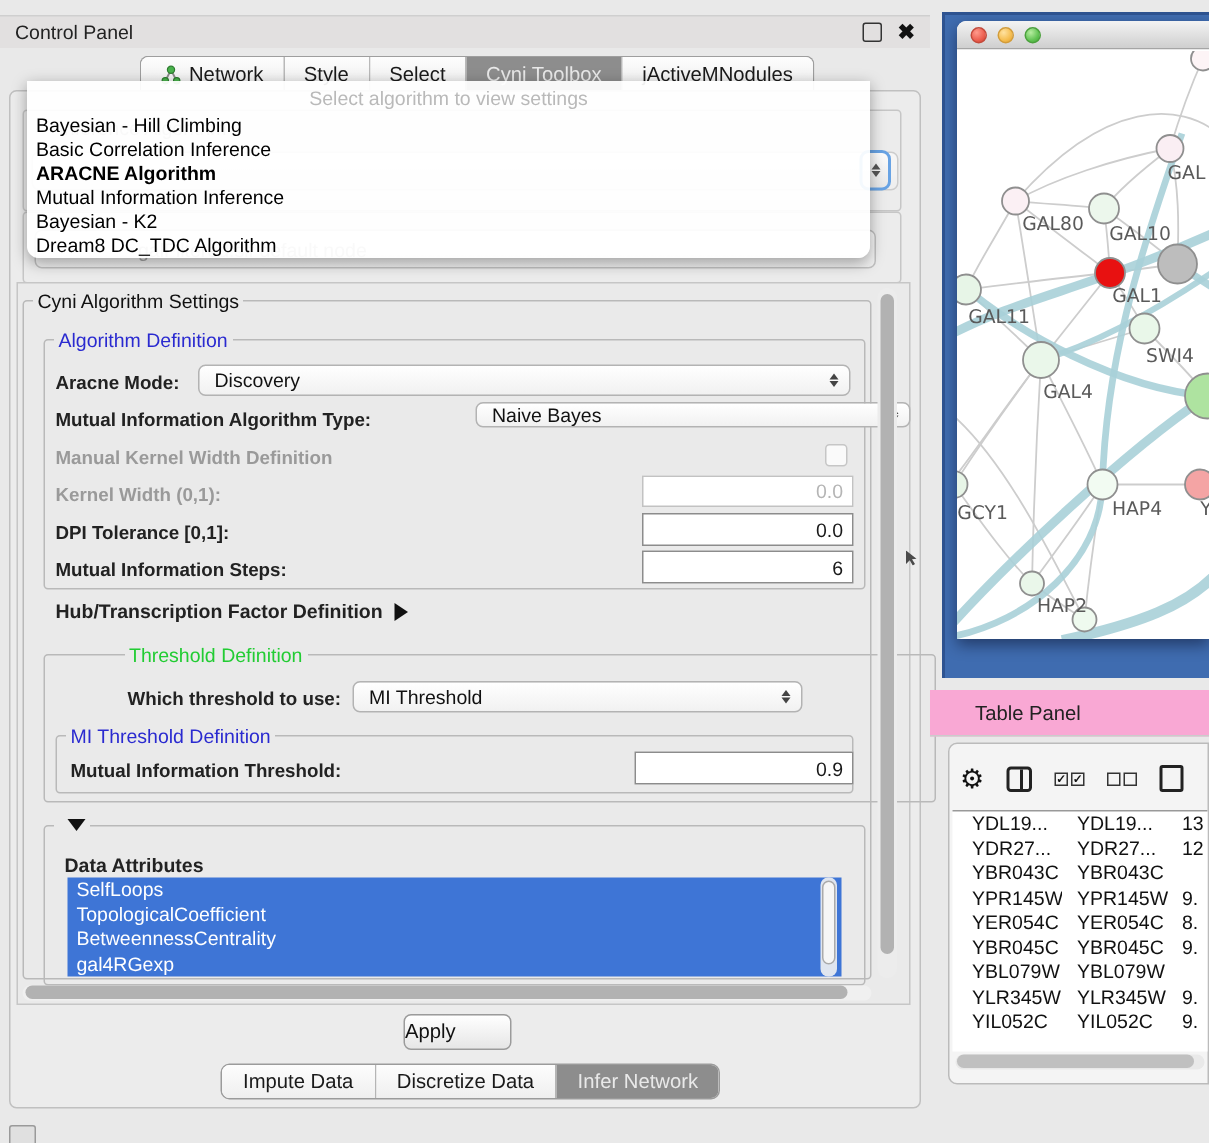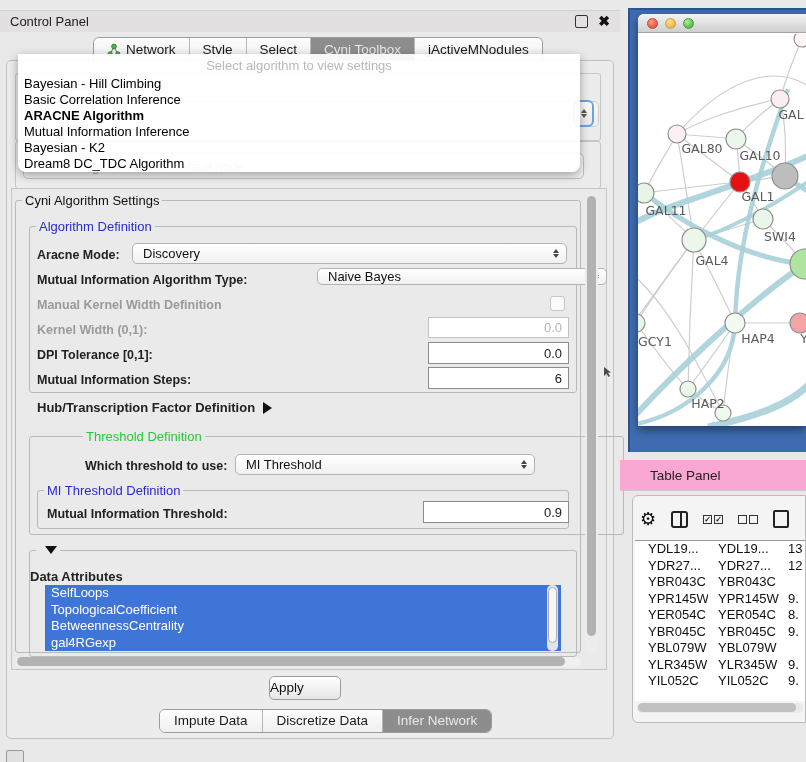--- a/index.html
+++ b/index.html
@@ -227,42 +227,42 @@
       <legend class="lg-blue">MI Threshold Definition</legend>
     </fieldset>
     <span class="row-label" style="left:40px;top:446px;">Mutual Information Threshold:</span>
     <div class="tinput" style="left:416px;top:440px;width:146px;height:22px;line-height:21px;">0.9</div>
 
     <fieldset style="left:22px;top:482px;width:546px;height:112px;">
       <legend class="lg-black">
         <span class="tri-down"></span>
       </legend>
     </fieldset>
-    <span class="row-label" style="left:23px;top:508px;font-size:13px;">Data Attributes</span>
+    <span class="row-label" style="left:36px;top:508px;font-size:13px;">Data Attributes</span>
 
     <div class="datalist" style="left:38px;top:524px;" id="datalist">
         <div class="dl-item">SelfLoops</div>
         <div class="dl-item">TopologicalCoefficient</div>
         <div class="dl-item">BetweennessCentrality</div>
         <div class="dl-item">gal4RGexp</div>
       </div>
     <div class="dl-scroll" style="left:540px;top:524px;">
         <div class="dl-thumb"></div>
       </div>
 
     <div class="vscroll" style="left:578px;top:131px;">
         <div class="vthumb"></div>
       </div>
     <div class="hscroll" style="left:8px;top:596px;">
         <div class="hthumb"></div>
       </div>
 
     <div class="abs apply-btn" style="left:262px;top:615px;">Apply</div>
 
-    <div class="abs seg-tabs" style="left:152px;top:648px;">
+    <div class="abs seg-tabs" style="left:140px;top:648px;">
       <div class="seg">Impute Data</div>
       <div class="seg">Discretize Data</div>
       <div class="seg sel">Infer Network</div>
     </div>
   </div>
 
   <div class="abs popup">
     <div class="hint">Select algorithm to view settings</div>
     <div id="dd-items">
         <div class="dd-item">Bayesian - Hill Climbing</div>

